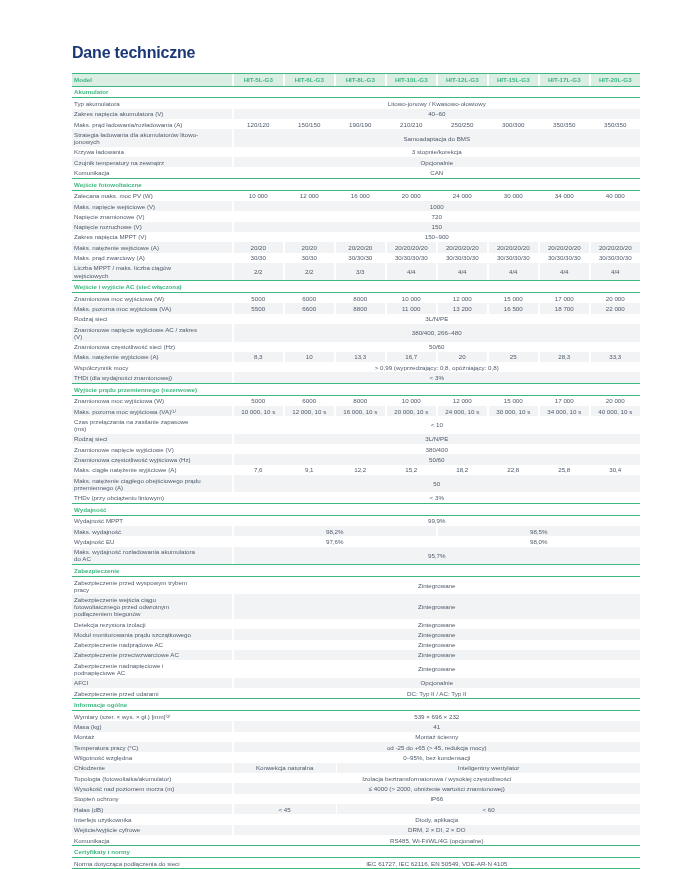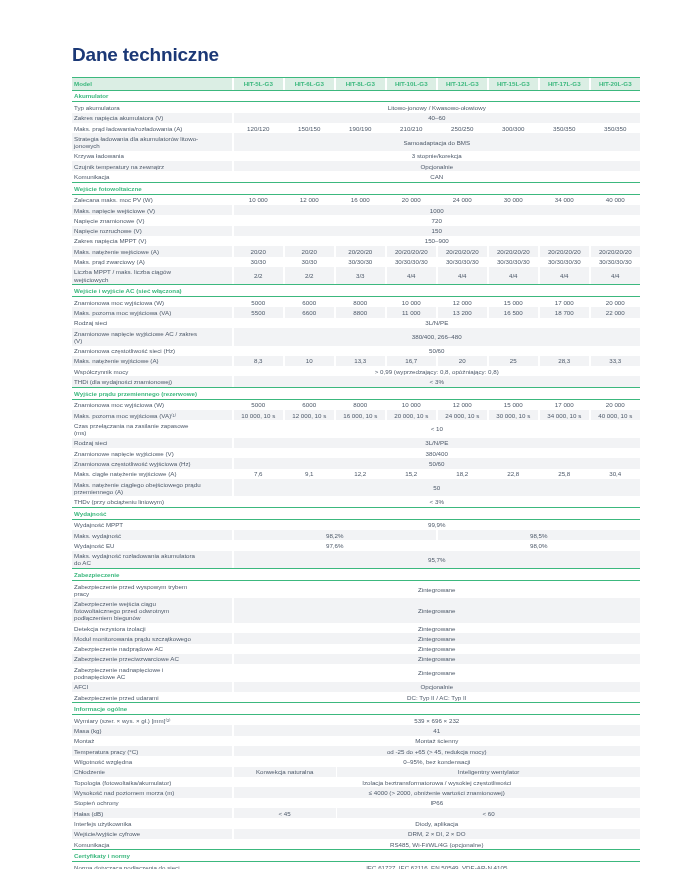--- a/index.html
+++ b/index.html
@@ -10,21 +10,21 @@
     --text:#4E5A6A;
     --rule:#3A4A63;
   }
   html,body{margin:0;padding:0;}
   body{
     width:700px;height:869px;background:#ffffff;
     font-family:"Liberation Sans","DejaVu Sans",sans-serif;
   }
   .page{position:relative;width:700px;height:869px;overflow:hidden;background:#fff;}
   .content{position:absolute;left:72px;top:44px;width:568px;}
-  .title{margin:0 0 11px 0;font-size:19px;font-weight:700;color:var(--navy);letter-spacing:-0.2px;}
+  .title{margin:0 0 11px 0;font-size:16px;font-weight:700;color:var(--navy);letter-spacing:-0.2px;}
   .spec-table{border-bottom:1.4px solid var(--green);font-size:6.2px;line-height:1.15;color:var(--text);}
   .row{display:flex;align-items:center;}
   .row-label{flex:0 0 160px;box-sizing:border-box;padding:1.6px 30px 1.6px 2px;}
   .cells{flex:1 1 auto;display:flex;align-self:stretch;min-width:0;}
   .cell{flex:1 1 0;flex-basis:0;display:flex;align-items:center;justify-content:center;
         margin-left:1.5px;padding:1.6px 1px;text-align:center;}
   .data-row.striped .row-label,
   .data-row.striped .cell{background:var(--stripe);}
   .model-row{border-top:1.4px solid var(--green);font-weight:700;color:var(--green);}
   .model-row .row-label{background:var(--green-bg);padding-top:2.2px;padding-bottom:2.2px;}

